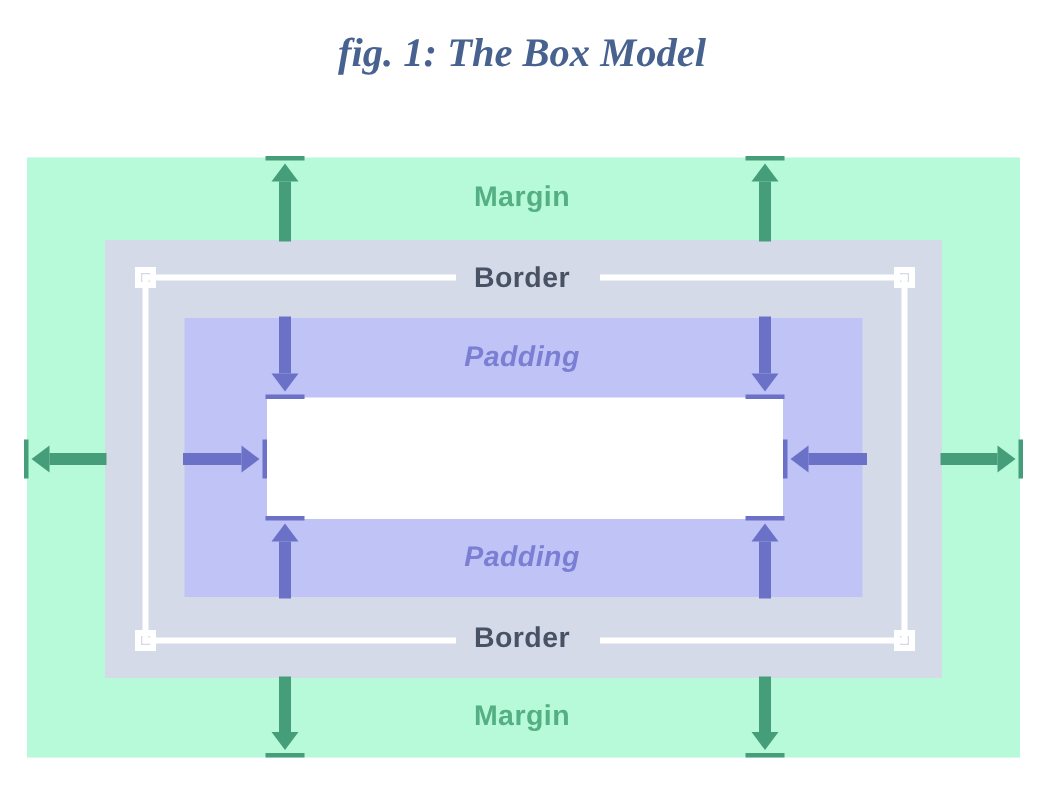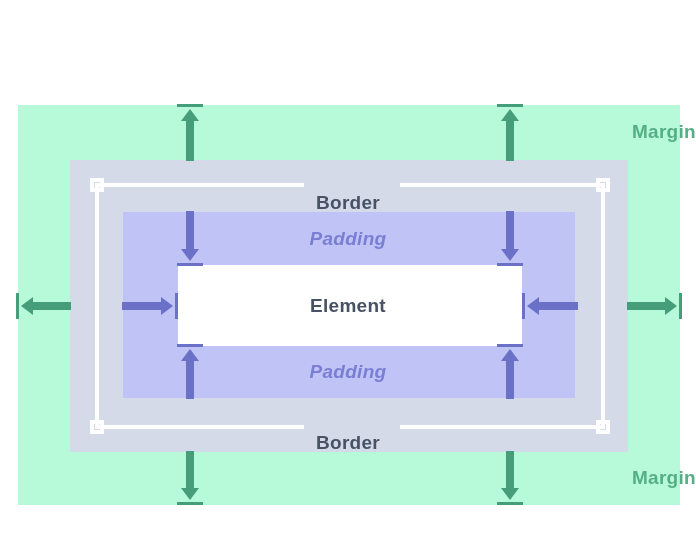--- a/index.html
+++ b/index.html
@@ -21,22 +21,22 @@
   .wline{position:absolute;background:var(--border-outline,#ffffff);}
   .handle{
     position:absolute;width:14px;height:14px;box-sizing:border-box;
     border:4px solid var(--border-outline,#ffffff);background:transparent;
   }
 
   .label{
     position:absolute;left:0;right:0;height:24px;line-height:24px;
     text-align:center;font-weight:bold;font-size:19px;letter-spacing:.3px;
   }
-  .lab-margin{color:var(--margin-text,#55af85);text-align:right;}
-  .lab-border{color:var(--border-text,#485265);margin-top:17px;}
+  .lab-margin{color:var(--margin-text,#55af85);}
+  .lab-border{color:var(--border-text,#485265);}
   .lab-padding{color:var(--padding-text,#7a7fd4);font-style:italic;}
   .lab-element{color:var(--element-text,#485265);}
 
   .arrow{position:absolute;display:flex;}
   .arrow.green{color:var(--margin-arrow,#459e79);}
   .arrow.purple{color:var(--padding-arrow,#6c71c8);}
   .arrow.v{flex-direction:column;align-items:center;width:26px;}
   .arrow.h{flex-direction:row;align-items:center;height:26px;}
   .bar-h{width:26px;height:3px;background:currentColor;}
   .bar-v{width:3px;height:26px;background:currentColor;}
@@ -46,20 +46,21 @@
   .head-up{border-left:9px solid transparent;border-right:9px solid transparent;border-bottom:12px solid currentColor;margin-top:2px;}
   .head-down{border-left:9px solid transparent;border-right:9px solid transparent;border-top:12px solid currentColor;margin-bottom:2px;}
   .head-left{border-top:9px solid transparent;border-bottom:9px solid transparent;border-right:12px solid currentColor;margin-left:2px;}
   .head-right{border-top:9px solid transparent;border-bottom:9px solid transparent;border-left:12px solid currentColor;margin-right:2px;}
 </style>
 </head>
 <body>
 
 <div class="stage">
 
+  <div class="title">fig. 1: The Box Model</div>
 
   <div class="box margin-box"></div>
   <div class="box border-box"></div>
 
   <div class="wline" style="left:95px;top:183px;width:4px;height:246px;"></div>
   <div class="wline" style="left:601px;top:183px;width:4px;height:246px;"></div>
   <div class="wline" style="left:95px;top:183px;width:209px;height:4px;"></div>
   <div class="wline" style="left:400px;top:183px;width:205px;height:4px;"></div>
   <div class="wline" style="left:95px;top:425px;width:209px;height:4px;"></div>
   <div class="wline" style="left:400px;top:425px;width:205px;height:4px;"></div>
@@ -129,18 +130,17 @@
   </div>
   <div class="arrow h purple" style="left:522px;top:293px;width:56px;">
     <div class="bar-v"></div>
     <div class="head head-left"></div>
     <div class="shaft-h"></div>
   </div>
 
   <div class="label lab-margin" style="top:120px;">Margin</div>
   <div class="label lab-border" style="top:174px;">Border</div>
   <div class="label lab-padding" style="top:227px;">Padding</div>
-  <div class="label lab-element" style="top:294px;">Element</div>
   <div class="label lab-padding" style="top:360px;">Padding</div>
   <div class="label lab-border" style="top:414px;">Border</div>
   <div class="label lab-margin" style="top:466px;">Margin</div>
 
 </div>
 
 </body></html>

